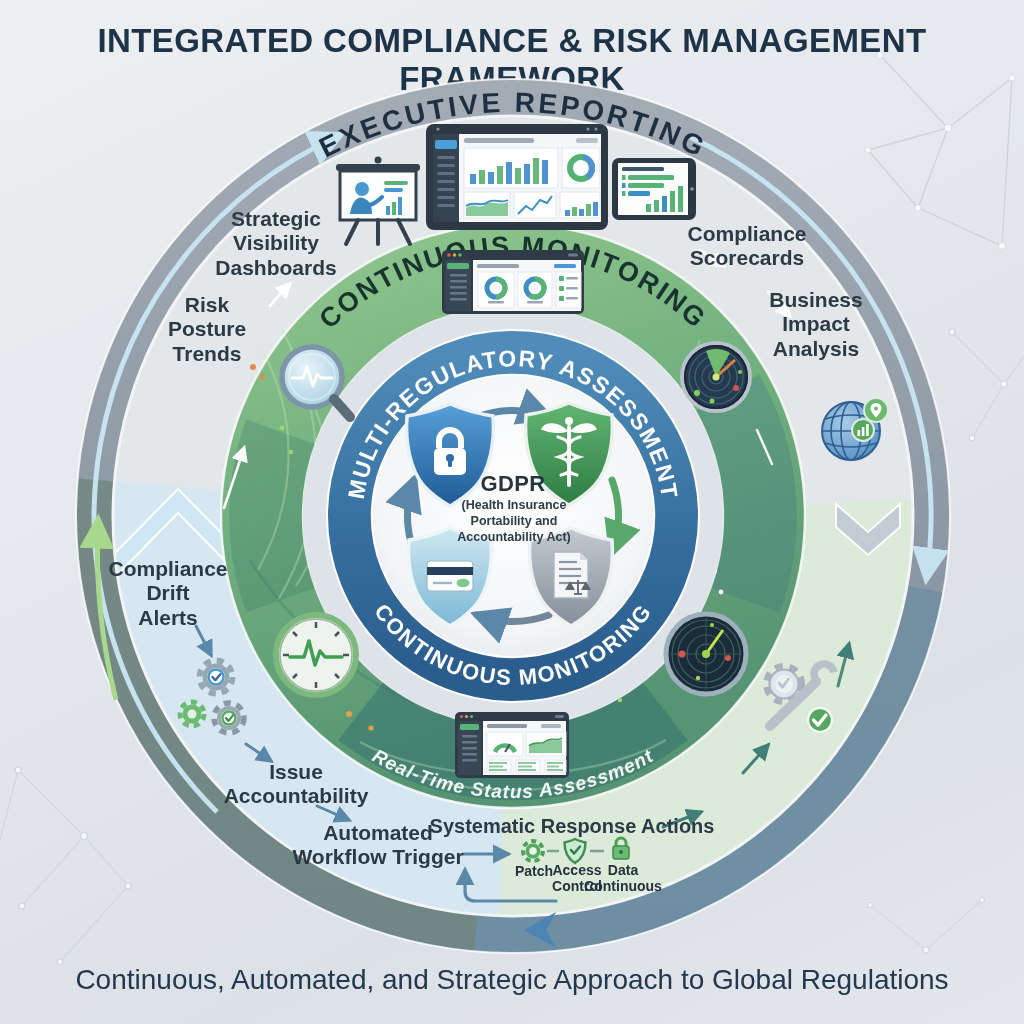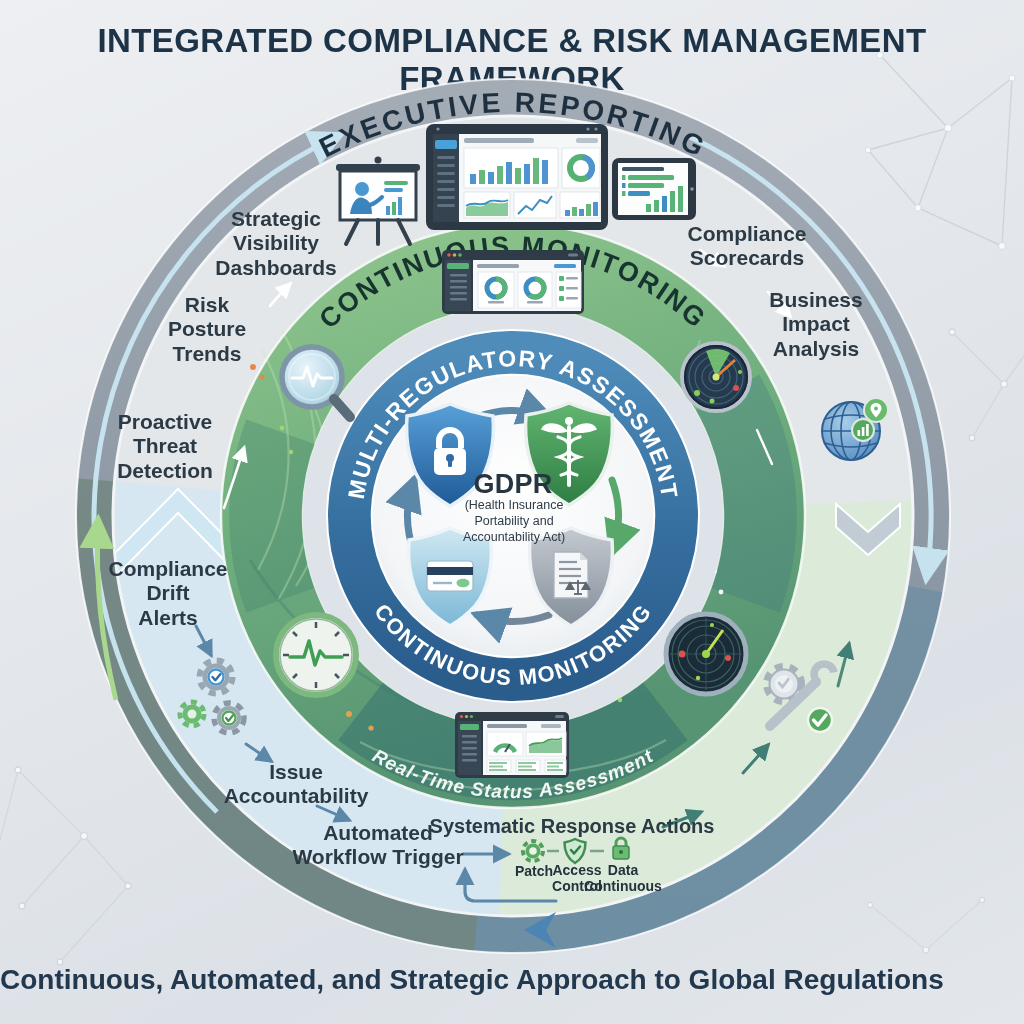--- a/index.html
+++ b/index.html
@@ -1,30 +1,30 @@
 <!DOCTYPE html>
 <html><head>
 <meta charset="utf-8">
 <style>
   html,body{margin:0;padding:0;background:#dfe3e8;}
   .canvas{position:relative;width:1024px;height:1024px;overflow:hidden;
     background:linear-gradient(155deg,#edeff2 0%,#e5e8ec 38%,#dce1e7 75%,#e3e7eb 100%);
     font-family:"Liberation Sans",sans-serif;}
   .title{position:absolute;top:22px;left:0;width:100%;text-align:center;
     font-size:33px;font-weight:800;color:#1d3348;letter-spacing:.4px;}
-  .caption{position:absolute;top:964px;left:0;width:100%;text-align:left;
-    font-size:28px;font-weight:700;color:#22384e;}
+  .caption{position:absolute;top:964px;left:0;width:100%;text-align:center;
+    font-size:28px;font-weight:400;color:#22384e;}
   .diagram{position:absolute;left:0;top:0;}
   .stage{position:absolute;transform:translate(-50%,-50%);text-align:center;
     white-space:pre-line;font-size:21px;line-height:1.16;font-weight:600;color:#2b3a45;}
   .stage.small{font-size:14px;font-weight:700;line-height:1.12;color:#24323d;}
   .center-reg{position:absolute;transform:translate(-50%,-50%);left:513px;top:484px;
-    font-size:27px;font-weight:800;color:#273540;letter-spacing:.3px;}
+    font-size:22px;font-weight:800;color:#273540;letter-spacing:.3px;}
   .center-note{position:absolute;transform:translate(-50%,-50%);left:514px;top:521px;
-    font-size:12.5px;font-weight:400;color:#2e3c48;text-align:center;
+    font-size:12.5px;font-weight:700;color:#2e3c48;text-align:center;
     white-space:pre-line;line-height:1.28;}
   .ring-text-outer{font-size:28px;font-weight:800;fill:#1e3040;letter-spacing:3px;}
   .ring-text-green{font-size:27px;font-weight:800;fill:#17352e;letter-spacing:2px;}
   .ring-text-blue{font-size:23px;font-weight:700;fill:#ffffff;letter-spacing:1.5px;}
   .ring-text-blue2{font-size:22px;font-weight:700;fill:#ffffff;letter-spacing:1.5px;}
   .ring-text-rt{font-size:19px;font-weight:600;font-style:italic;fill:#f2f7f3;letter-spacing:1px;}
 </style>
 </head>
 <body>
 
@@ -584,23 +584,20 @@
       <path d="M838,686 L849,644" stroke="#4e8a78" stroke-width="3" marker-end="url(#mT)"></path>
     </g>
   </svg>
 
   <div class="stage" style="left:276px;top:244px">Strategic
 Visibility
 Dashboards</div>
   <div class="stage" style="left:207px;top:330px">Risk
 Posture
 Trends</div>
-  <div class="stage" style="left:165px;top:447px">Proactive
-Threat
-Detection</div>
   <div class="stage" style="left:168px;top:594px">Compliance
 Drift
 Alerts</div>
   <div class="stage" style="left:296px;top:784px">Issue
 Accountability</div>
   <div class="stage" style="left:378px;top:845px">Automated
 Workflow Trigger</div>
   <div class="stage" style="left:572px;top:827px;font-size:20px">Systematic Response Actions</div>
   <div class="stage" style="left:816px;top:325px">Business
 Impact

